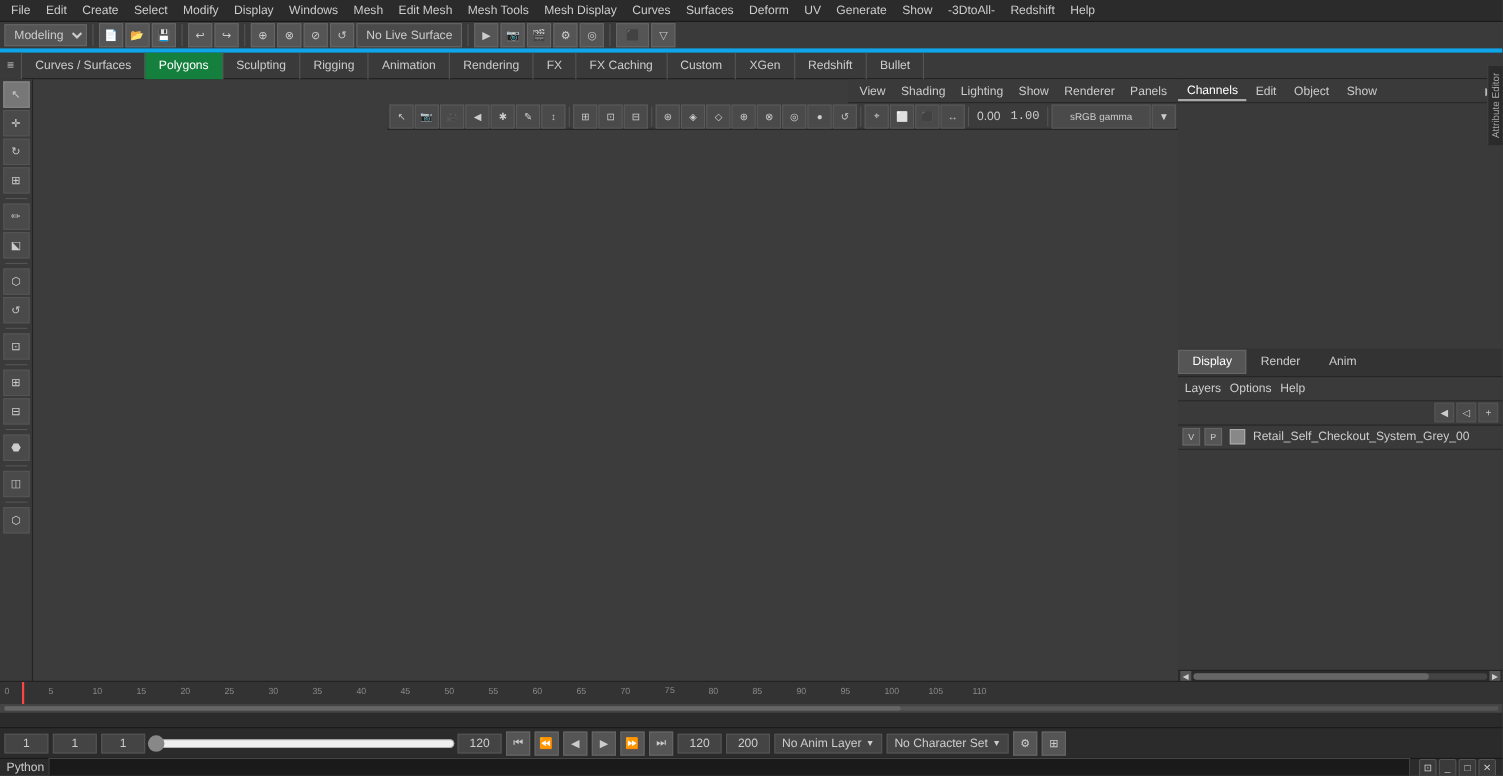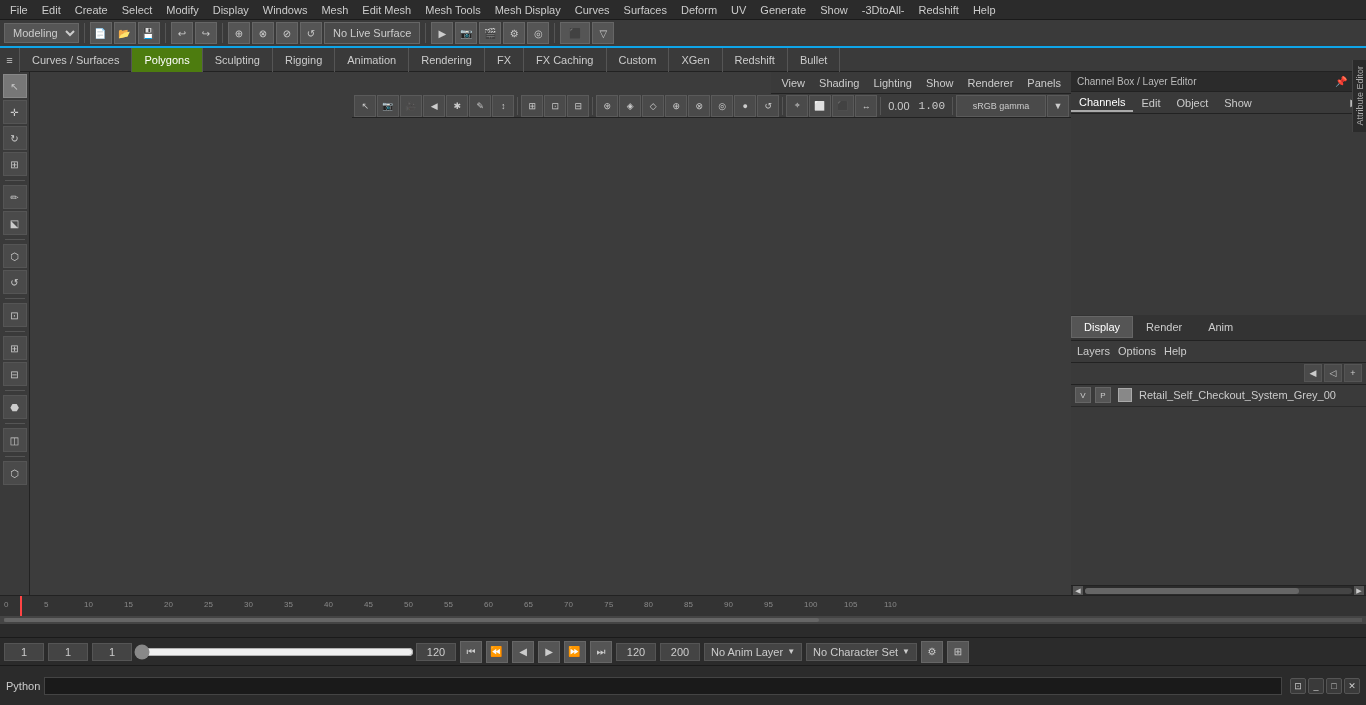--- a/index.html
+++ b/index.html
@@ -3,30 +3,30 @@
   <meta charset="utf-8">
   <style>
     * { margin: 0; padding: 0; box-sizing: border-box; }
     body { width: 1366px; height: 705px; overflow: hidden; background: #3c3c3c; font-family: Arial, sans-serif; font-size: 11px; color: #ccc; }
 
     
     #menu-bar { display: flex; align-items: center; height: 20px; background: #2b2b2b; border-bottom: 1px solid #1a1a1a; padding: 0 4px; gap: 2px; }
     .menu-item { padding: 2px 6px; cursor: pointer; font-size: 11px; color: #ccc; white-space: nowrap; }
 
     
-    #toolbar1 { display: flex; align-items: center; height: 28px; background: #3a3a3a; border-bottom: 2px solid #0ea5e9; padding: 0 4px; gap: 2px; }
+    #toolbar1 { display: flex; align-items: center; height: 28px; background: #3a3a3a; border-bottom: 4px solid #0ea5e9; padding: 0 4px; gap: 2px; }
     .toolbar-dropdown { background: #555; color: #ccc; border: 1px solid #666; padding: 2px 4px; font-size: 11px; height: 20px; }
     .toolbar-sep { width: 1px; height: 20px; background: #555; margin: 0 3px; }
     .toolbar-btn { width: 22px; height: 22px; background: #555; border: 1px solid #666; cursor: pointer; display: flex; align-items: center; justify-content: center; font-size: 10px; color: #ccc; }
     .live-surface-btn { background: #4a4a4a; border: 1px solid #666; color: #ccc; padding: 2px 8px; font-size: 11px; height: 22px; cursor: pointer; white-space: nowrap; }
 
     
     #tabs-row { display: flex; align-items: center; height: 24px; background: #3a3a3a; border-bottom: 1px solid #222; }
     .tab { padding: 3px 12px; cursor: pointer; font-size: 11px; color: #ccc; border-right: 1px solid #555; height: 24px; display: flex; align-items: center; }
-    .tab.active { background: #4d7c0f; color: #fff; }
+    .tab.active { background: #15803d; color: #fff; }
     .tab-left-btn { width: 20px; height: 24px; background: #3a3a3a; border-right: 1px solid #555; display: flex; align-items: center; justify-content: center; cursor: pointer; color: #ccc; }
     .t2-btn { width: 22px; height: 22px; background: #4a4a4a; border: 1px solid #5a5a5a; cursor: pointer; display: flex; align-items: center; justify-content: center; font-size: 9px; color: #ccc; }
     .t2-sep { width: 1px; height: 18px; background: #555; margin: 0 2px; }
 
     
     #left-toolbar { width: 30px; background: #3a3a3a; border-right: 1px solid #222; display: flex; flex-direction: column; align-items: center; padding: 2px 0; gap: 2px; overflow: hidden; }
     .lt-btn { width: 24px; height: 24px; background: #4a4a4a; border: 1px solid #555; cursor: pointer; display: flex; align-items: center; justify-content: center; font-size: 10px; color: #ccc; }
     .lt-btn.active { background: #777; border-color: #888; }
     .lt-sep { width: 20px; height: 1px; background: #555; margin: 2px 0; }
 
@@ -71,21 +71,21 @@
     .range-bar { height: 4px; flex: 1; background: #555; position: relative; }
 
     
     #status-bar { display: flex; align-items: center; height: 28px; background: #2b2b2b; border-top: 1px solid #1a1a1a; padding: 0 4px; gap: 4px; }
     #status-left { flex: 1; display: flex; align-items: center; gap: 4px; }
     .status-num { width: 40px; height: 18px; background: #444; border: 1px solid #555; display: flex; align-items: center; justify-content: center; font-size: 11px; color: #ccc; }
     .status-btn { height: 18px; background: #444; border: 1px solid #555; padding: 0 6px; font-size: 11px; color: #ccc; cursor: pointer; display: flex; align-items: center; gap: 4px; white-space: nowrap; }
     .status-arrow { font-size: 8px; }
 
     
-    #python-bar { display: flex; align-items: center; height: 40px; background: #2b2b2b; border-top: 1px solid #1a1a1a; padding: 0 6px; gap: 4px; }
+    #python-bar { display: flex; align-items: center; height: 16px; background: #2b2b2b; border-top: 1px solid #1a1a1a; padding: 0 6px; gap: 4px; }
     #python-label { font-size: 11px; color: #ccc; }
     #python-input { flex: 1; height: 18px; background: #1a1a1a; border: 1px solid #444; color: #ccc; font-size: 11px; padding: 0 4px; }
     .win-btn { width: 16px; height: 16px; border-radius: 2px; border: 1px solid #555; cursor: pointer; display: flex; align-items: center; justify-content: center; font-size: 9px; color: #ccc; background: #3a3a3a; }
 
     
     #svg-model { width: 400px; height: 300px; }
     .h-scrollbar { height: 10px; background: #2b2b2b; border-top: 1px solid #222; display: flex; align-items: center; padding: 0 2px; gap: 2px; }
     .scroll-track { flex: 1; height: 6px; background: #444; border-radius: 3px; position: relative; }
     .scroll-thumb { position: absolute; left: 0; top: 0; width: 80%; height: 6px; background: #666; border-radius: 3px; }
     .scroll-arrow { width: 10px; height: 10px; background: #555; display: flex; align-items: center; justify-content: center; font-size: 7px; cursor: pointer; color: #ccc; }
@@ -299,27 +299,20 @@
               <polygon points="310,250 360,225 360,260 310,285" fill="#999" stroke="#777" stroke-width="1"></polygon>
             </svg>
           </div>
 
           <div id="persp-label">persp</div>
         </div>
       </div>
     </div>
 
     <div class="right-col">
-      <div id="channel-box-header">
-        <span>Channel Box / Layer Editor</span>
-        <div style="display:flex;gap:4px;">
-          <span style="cursor:pointer;color:#aaa;">📌</span>
-          <span style="cursor:pointer;color:#aaa;">✕</span>
-        </div>
-      </div>
       <div id="channel-box-tabs">
         <span class="cb-tab active">Channels</span>
         <span class="cb-tab">Edit</span>
         <span class="cb-tab">Object</span>
         <span class="cb-tab">Show</span>
         <span style="flex:1;"></span>
         <span style="color:#bbb;font-size:10px;padding-right:8px;">▶</span>
       </div>
       <div id="channel-content" style="flex:1;min-height:0;display:flex;flex-direction:column;">
 

